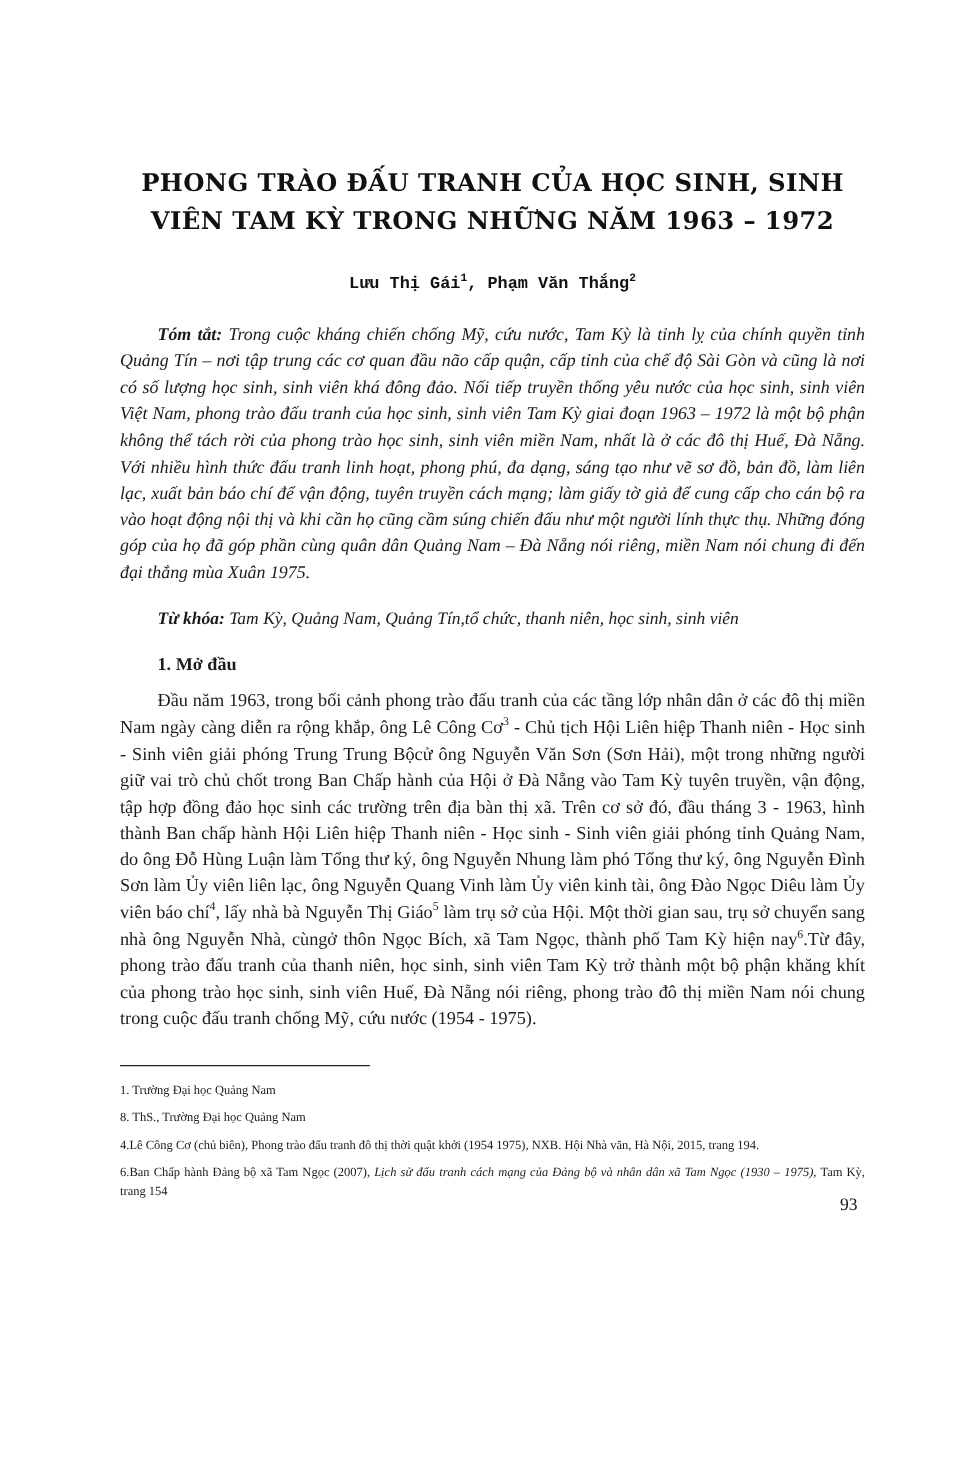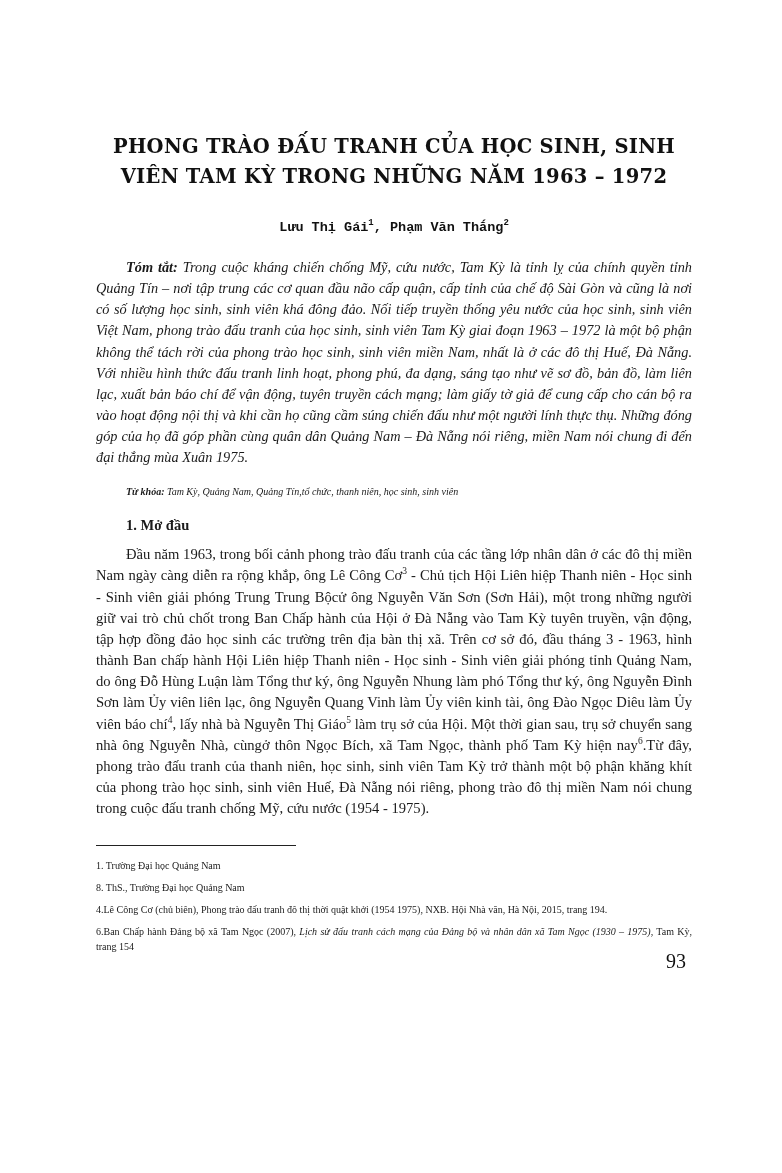--- a/index.html
+++ b/index.html
@@ -69,21 +69,21 @@
   .abstract .lead {
     font-weight: bold;
     font-style: italic;
   }
   .abstract-indent {
     display: inline-block;
     width: 30px;
   }
   .keywords {
     font-style: italic;
-    font-size: 10px;
+    font-size: 14px;
     line-height: 1.48;
     text-align: justify;
     margin: 0 0 18px 0;
   }
   .keywords .lead {
     font-weight: bold;
     font-style: italic;
   }
   .section-heading {
     font-family: "Liberation Serif", serif;
@@ -122,21 +122,21 @@
     margin: 0 0 7px 0;
     text-align: justify;
   }
   .footnotes em {
     font-style: italic;
   }
   .page-number {
     position: absolute;
     right: 96px;
     bottom: 38px;
-    font-size: 20px;
+    font-size: 14px;
     font-family: "Liberation Serif", serif;
     color: #111;
   }
 </style>
 </head>
 <body>
 
 <div class="page">
   <div class="content">
 

